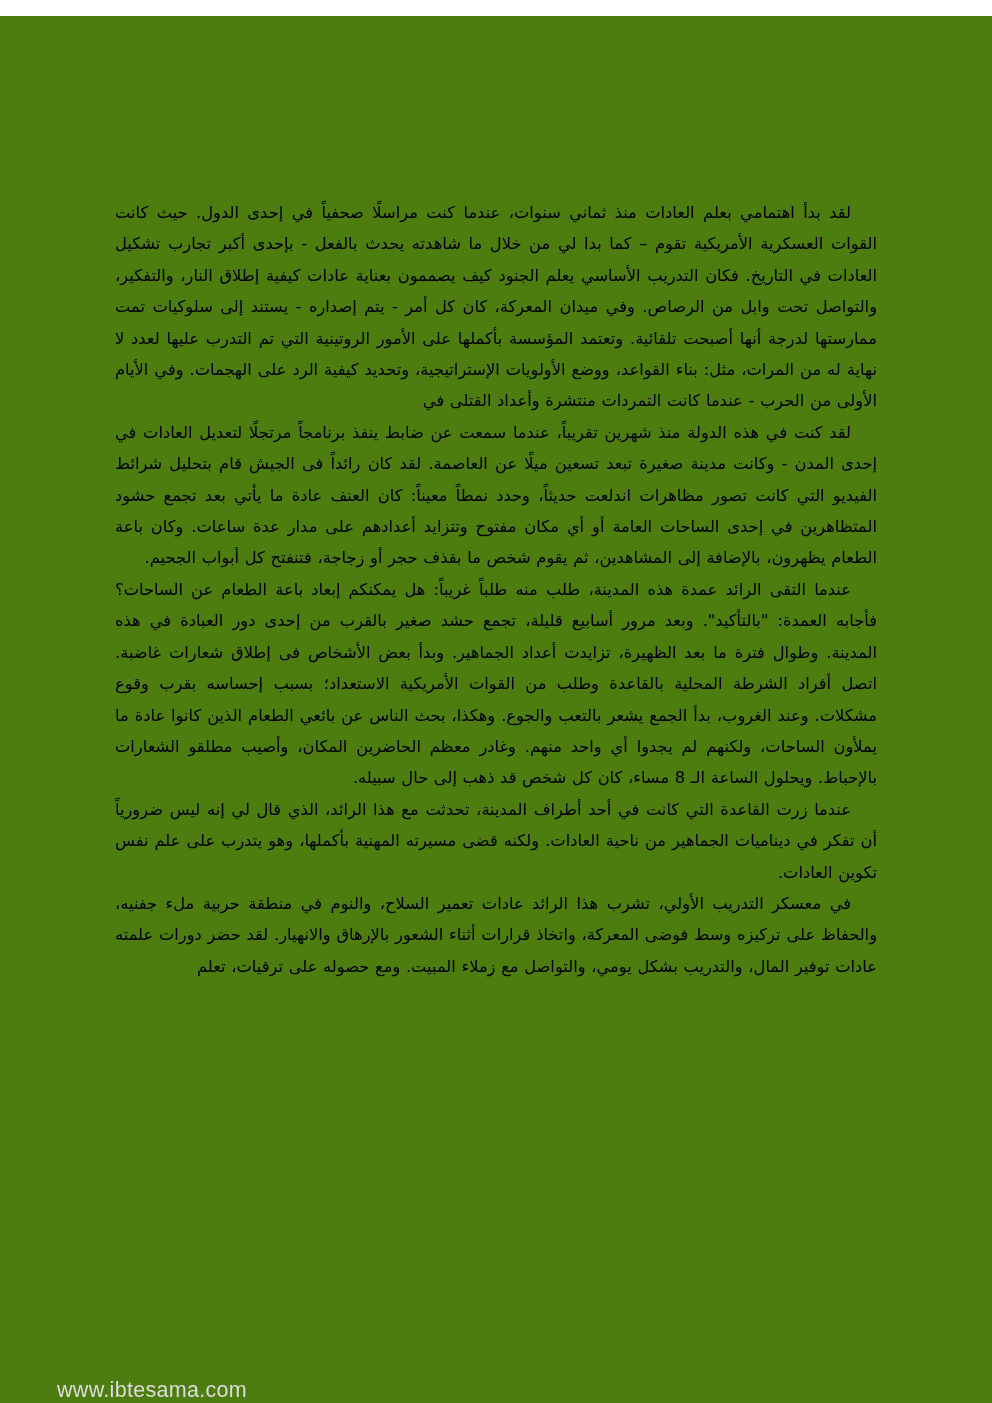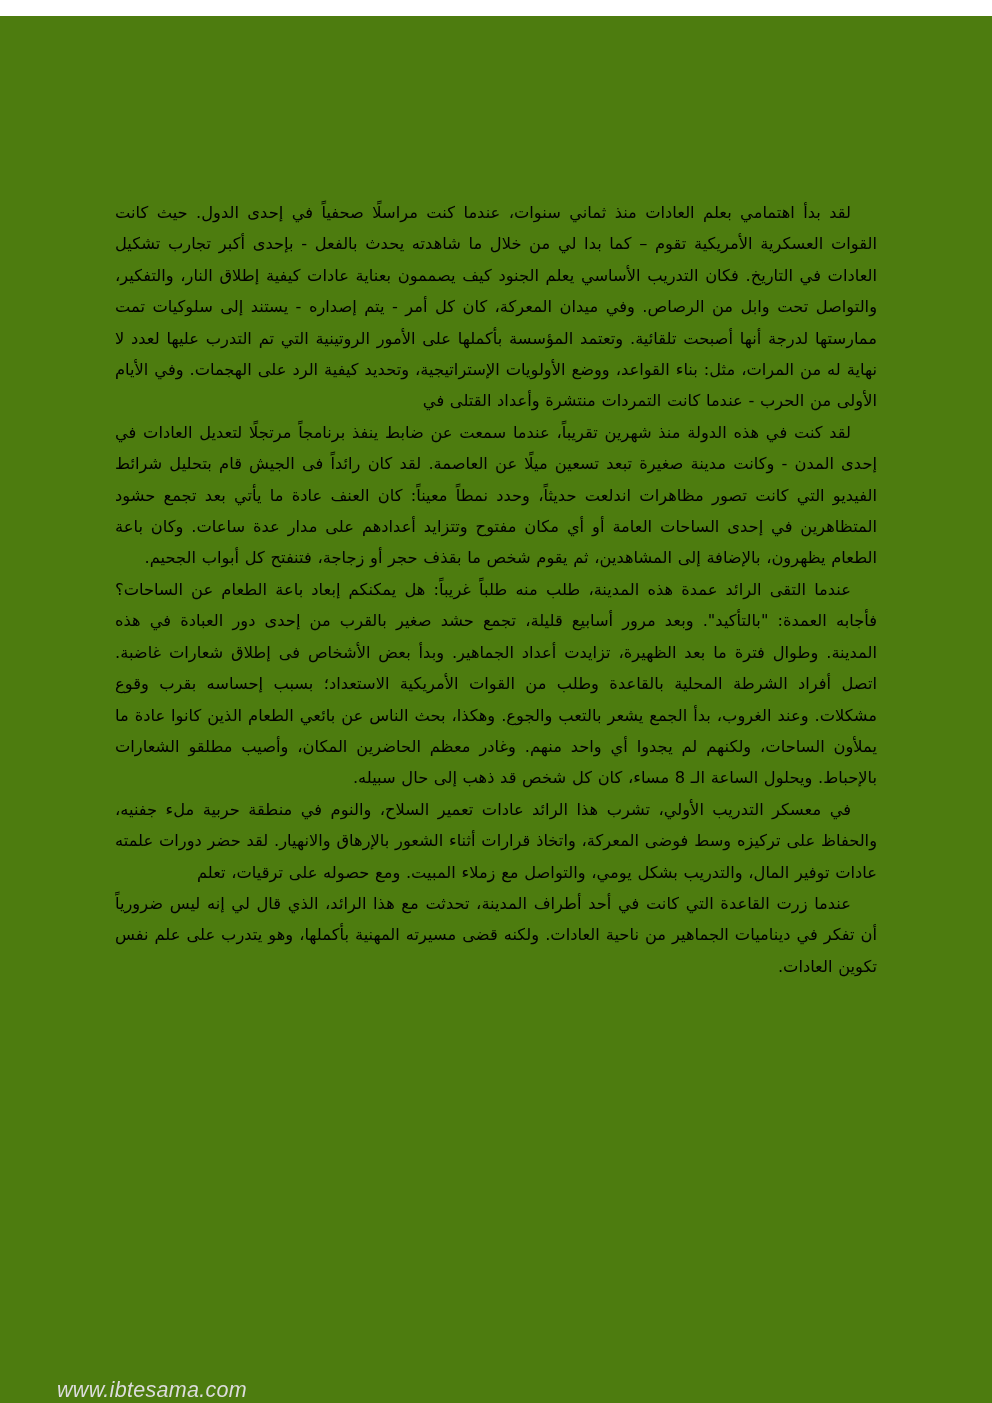--- a/index.html
+++ b/index.html
@@ -74,21 +74,21 @@
 
   <div id="text-column" style="color: rgb(0, 0, 0);">
 
     <p class="para">لقد بدأ اهتمامي بعلم العادات منذ ثماني سنوات، عندما كنت مراسلًا صحفياً في إحدى الدول. حيث كانت القوات العسكرية الأمريكية تقوم – كما بدا لي من خلال ما شاهدته يحدث بالفعل - بإحدى أكبر تجارب تشكيل العادات في التاريخ. فكان التدريب الأساسي يعلم الجنود كيف يصممون بعناية عادات كيفية إطلاق النار، والتفكير، والتواصل تحت وابل من الرصاص. وفي ميدان المعركة، كان كل أمر - يتم إصداره - يستند إلى سلوكيات تمت ممارستها لدرجة أنها أصبحت تلقائية. وتعتمد المؤسسة بأكملها على الأمور الروتينية التي تم التدرب عليها لعدد لا نهاية له من المرات، مثل: بناء القواعد، ووضع الأولويات الإستراتيجية، وتحديد كيفية الرد على الهجمات. وفي الأيام الأولى من الحرب - عندما كانت التمردات منتشرة وأعداد القتلى في</p>
 
 
     <p class="para">لقد كنت في هذه الدولة منذ شهرين تقريباً، عندما سمعت عن ضابط ينفذ برنامجاً مرتجلًا لتعديل العادات في إحدى المدن - وكانت مدينة صغيرة تبعد تسعين ميلًا عن العاصمة. لقد كان رائداً فى الجيش قام بتحليل شرائط الفيديو التي كانت تصور مظاهرات اندلعت حديثاً، وحدد نمطاً معيناً: كان العنف عادة ما يأتي بعد تجمع حشود المتظاهرين في إحدى الساحات العامة أو أي مكان مفتوح وتتزايد أعدادهم على مدار عدة ساعات. وكان باعة الطعام يظهرون، بالإضافة إلى المشاهدين، ثم يقوم شخص ما بقذف حجر أو زجاجة، فتنفتح كل أبواب الجحيم.</p>
 
     <p class="para">عندما التقى الرائد عمدة هذه المدينة، طلب منه طلباً غريباً: هل يمكنكم إبعاد باعة الطعام عن الساحات؟ فأجابه العمدة: "بالتأكيد". وبعد مرور أسابيع قليلة، تجمع حشد صغير بالقرب من إحدى دور العبادة في هذه المدينة. وطوال فترة ما بعد الظهيرة، تزايدت أعداد الجماهير. وبدأ بعض الأشخاص فى إطلاق شعارات غاضبة. اتصل أفراد الشرطة المحلية بالقاعدة وطلب من القوات الأمريكية الاستعداد؛ بسبب إحساسه بقرب وقوع مشكلات. وعند الغروب، بدأ الجمع يشعر بالتعب والجوع. وهكذا، بحث الناس عن بائعي الطعام الذين كانوا عادة ما يملأون الساحات، ولكنهم لم يجدوا أي واحد منهم. وغادر معظم الحاضرين المكان، وأصيب مطلقو الشعارات بالإحباط. ويحلول الساعة الـ 8 مساء، كان كل شخص قد ذهب إلى حال سبيله.</p>
 
+    <p class="para">عندما زرت القاعدة التي كانت في أحد أطراف المدينة، تحدثت مع هذا الرائد، الذي قال لي إنه ليس ضرورياً أن تفكر في ديناميات الجماهير من ناحية العادات. ولكنه قضى مسيرته المهنية بأكملها، وهو يتدرب على علم نفس تكوين العادات.</p>
+
     <p class="para">في معسكر التدريب الأولي، تشرب هذا الرائد عادات تعمير السلاح، والنوم في منطقة حربية ملء جفنيه، والحفاظ على تركيزه وسط فوضى المعركة، واتخاذ قرارات أثناء الشعور بالإرهاق والانهيار. لقد حضر دورات علمته عادات توفير المال، والتدريب بشكل يومي، والتواصل مع زملاء المبيت. ومع حصوله على ترقيات، تعلم</p>
-
-    <p class="para">عندما زرت القاعدة التي كانت في أحد أطراف المدينة، تحدثت مع هذا الرائد، الذي قال لي إنه ليس ضرورياً أن تفكر في ديناميات الجماهير من ناحية العادات. ولكنه قضى مسيرته المهنية بأكملها، وهو يتدرب على علم نفس تكوين العادات.</p>
 
   </div>
 
-  <div id="watermark" style="color: rgb(220, 220, 220); font-style: italic;">www.ibtesama.com</div>
+  <div id="watermark" style="color: rgb(220, 220, 220);">www.ibtesama.com</div>
 
 </div>
 
 </body></html>

